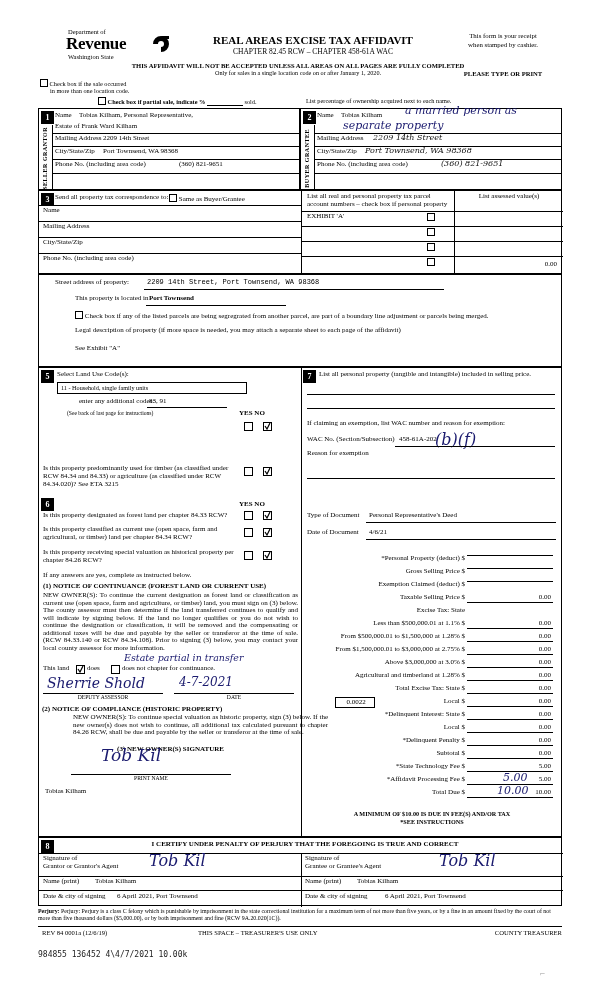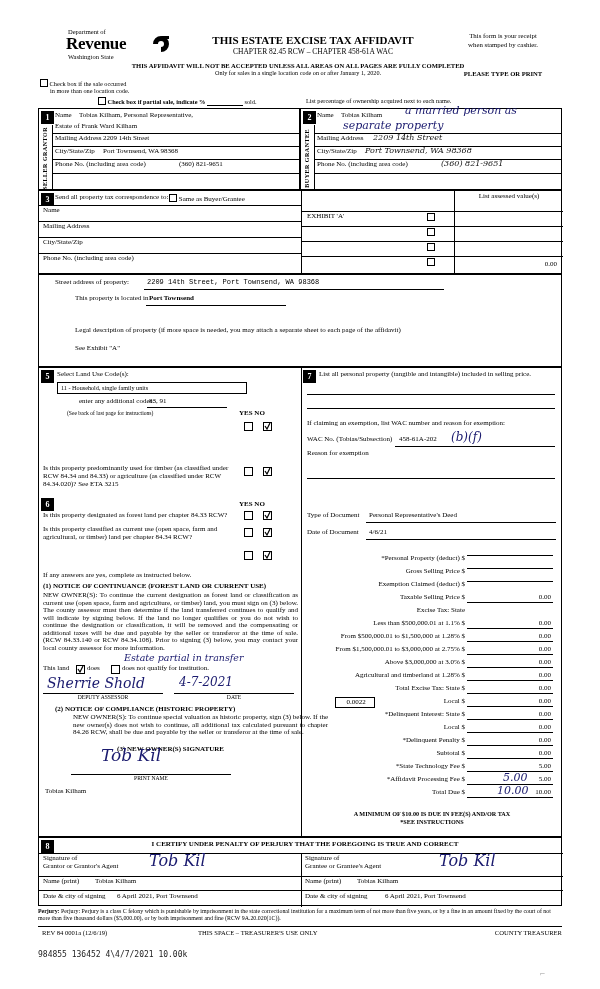--- a/index.html
+++ b/index.html
@@ -44,21 +44,21 @@
     <div class="hdr">
       <div class="dept">Department of</div>
       <div class="rev">Revenue</div>
       <div class="wastate">Washington State</div>
       <div class="logo">
         <svg width="22" height="22" viewBox="0 0 22 22">
             <path d="M3 11 A8 8 0 1 1 11 19 L11 14 A3 3 0 1 0 8 11 Z" fill="#000"></path>
             <path d="M11 3 L19 3 L19 6 L13.5 6 Z" fill="#000"></path>
           </svg>
       </div>
-      <div class="title">THIS ESTATE EXCISE TAX AFFIDAVIT</div>
+      <div class="title">REAL AREAS EXCISE TAX AFFIDAVIT</div>
       <div class="subtitle">CHAPTER 82.45 RCW – CHAPTER 458-61A WAC</div>
       <div class="receipt">
         <span>This form is your receipt</span><br>
         <span>when stamped by cashier.</span>
       </div>
       <div class="notacc">THIS AFFIDAVIT WILL NOT BE ACCEPTED UNLESS ALL AREAS ON ALL PAGES ARE FULLY COMPLETED</div>
       <div class="onlyfor">Only for sales in a single location code on or after January 1, 2020.</div>
       <div class="pleasetype">PLEASE TYPE OR PRINT</div>
     </div>
 
@@ -125,20 +125,24 @@
       </div>
       <div class="line" style="left:0px;top:14px;width:262px;height:1px;"></div>
       <div class="fld" style="left:4px;top:16px;">Name</div>
       <div class="line" style="left:0px;top:30px;width:262px;height:1px;"></div>
       <div class="fld" style="left:4px;top:32px;">Mailing Address</div>
       <div class="line" style="left:0px;top:46px;width:262px;height:1px;"></div>
       <div class="fld" style="left:4px;top:48px;">City/State/Zip</div>
       <div class="line" style="left:0px;top:62px;width:262px;height:1px;"></div>
       <div class="fld" style="left:4px;top:64px;">Phone No. (including area code)</div>
       <div class="line" style="left:262px;top:0px;width:1px;height:84px;"></div>
+      <div class="fld" style="left:268px;top:2px;width:180px;">
+        <span>List all real and personal property tax parcel</span><br>
+        <span>account numbers – check box if personal property</span>
+      </div>
       <div class="line" style="left:262px;top:20px;width:262px;height:1px;"></div>
       <div class="line" style="left:415px;top:0px;width:1px;height:84px;"></div>
       <div class="fld ctr" style="left:418px;top:2px;width:104px;">List assessed value(s)</div>
 
       <div class="fld" style="left:268px;top:22px;">EXHIBIT 'A'</div>
       <div style="position:absolute;left:388px;top:22px;" class="bxs"></div>
       <div class="line" style="left:262px;top:35px;width:262px;height:1px;"></div>
       <div class="fld" style="left:268px;top:37px;"></div>
       <div style="position:absolute;left:388px;top:37px;" class="bxs"></div>
       <div class="line" style="left:262px;top:50px;width:262px;height:1px;"></div>
@@ -150,20 +154,24 @@
       <div class="fld rt" style="left:440px;top:70px;width:78px;">0.00</div>
     </div>
 
     <div class="tbl" style="left:0px;top:248px;width:524px;height:93px;">
       <div class="fld" style="left:16px;top:4px;">Street address of property:</div>
       <div class="fld" style="left:108px;top:4px;font-family:Liberation Mono, monospace;">2209 14th Street, Port Townsend, WA 98368</div>
       <div class="line" style="left:105px;top:14px;width:300px;height:1px;"></div>
       <div class="fld" style="left:36px;top:20px;">This property is located in</div>
       <div class="fld b" style="left:110px;top:20px;">Port Townsend</div>
       <div class="line" style="left:107px;top:30px;width:140px;height:1px;"></div>
+      <div class="fld" style="left:36px;top:36px;width:470px;">
+        <span class="bxs"></span>
+        <span>Check box if any of the listed parcels are being segregrated from another parcel, are part of a boundary line adjustment or parcels being merged.</span>
+      </div>
       <div class="fld" style="left:36px;top:52px;width:470px;">Legal description of property (if more space is needed, you may attach a separate sheet to each page of the affidavit)</div>
       <div class="fld" style="left:36px;top:70px;">See Exhibit "A"</div>
     </div>
 
     <div class="tbl" style="left:0px;top:341px;width:524px;height:470px;">
       <div class="line" style="left:262px;top:0px;width:1px;height:470px;"></div>
 
       <div style="position:absolute;left:2px;top:2px;" class="num">5</div>
       <div class="fld" style="left:18px;top:3px;">Select Land Use Code(s):</div>
       <div class="tbl" style="left:18px;top:14px;width:190px;height:12px;border:1px solid #000;">
@@ -202,67 +210,68 @@
       </span>
 
       <div class="fld" style="left:4px;top:158px;width:195px;">Is this property classified as current use (open space, farm and agricultural, or timber) land per chapter 84.34 RCW?</div>
       <span class="bx" style="position:absolute;left:205px;top:160px;"></span>
       <span class="bx" style="position:absolute;left:224px;top:160px;">
         <svg width="7" height="7" viewBox="0 0 7 7">
             <path d="M1 3 L3 6 L6 0" stroke="#000" stroke-width="1.2" fill="none"></path>
           </svg>
       </span>
 
+      <div class="fld" style="left:4px;top:181px;width:195px;">Is this property receiving special valuation as historical property per chapter 84.26 RCW?</div>
       <span class="bx" style="position:absolute;left:205px;top:183px;"></span>
       <span class="bx" style="position:absolute;left:224px;top:183px;">
         <svg width="7" height="7" viewBox="0 0 7 7">
             <path d="M1 3 L3 6 L6 0" stroke="#000" stroke-width="1.2" fill="none"></path>
           </svg>
       </span>
 
       <div class="fld" style="left:4px;top:204px;">If any answers are yes, complete as instructed below.</div>
       <div class="fld b" style="left:4px;top:215px;width:255px;">(1) NOTICE OF CONTINUANCE (FOREST LAND OR CURRENT USE)</div>
       <div class="fld" style="left:4px;top:224px;width:255px;text-align:justify;line-height:1.08;">NEW OWNER(S): To continue the current designation as forest land or classification as current use (open space, farm and agriculture, or timber) land, you must sign on (3) below. The county assessor must then determine if the land transferred continues to qualify and will indicate by signing below. If the land no longer qualifies or you do not wish to continue the designation or classification, it will be removed and the compensating or additional taxes will be due and payable by the seller or transferor at the time of sale. (RCW 84.33.140 or RCW 84.34.108). Prior to signing (3) below, you may contact your local county assessor for more information.</div>
 
       <div class="fld" style="left:4px;top:297px;">This land</div>
       <span class="bx" style="position:absolute;left:37px;top:297px;">
         <svg width="7" height="7" viewBox="0 0 7 7">
             <path d="M1 3 L3 6 L6 0" stroke="#000" stroke-width="1.2" fill="none"></path>
           </svg>
       </span>
       <div class="fld" style="left:48px;top:297px;">does</div>
       <span class="bx" style="position:absolute;left:72px;top:297px;"></span>
-      <div class="fld" style="left:83px;top:297px;">does not qualify for institution.</div>
+      <div class="fld" style="left:83px;top:297px;">does not chapter for continuance.</div>
       <div class="hw" style="position:absolute;left:85px;top:285px;font-size:9.5px;">Estate partial in transfer</div>
 
       <div class="hw" style="position:absolute;left:8px;top:308px;font-size:14px;">Sherrie Shold</div>
       <div class="hw" style="position:absolute;left:140px;top:308px;font-size:12px;">4-7-2021</div>
       <div class="line" style="left:4px;top:325px;width:120px;height:1px;"></div>
       <div class="line" style="left:135px;top:325px;width:120px;height:1px;"></div>
       <div class="fld xs ctr" style="left:4px;top:326px;width:120px;">DEPUTY ASSESSOR</div>
       <div class="fld xs ctr" style="left:135px;top:326px;width:120px;">DATE</div>
 
-      <div class="fld b" style="left:16px;top:338px;width:255px;">(2) NOTICE OF COMPLIANCE (HISTORIC PROPERTY)</div>
+      <div class="fld b" style="left:3px;top:338px;width:255px;">(2) NOTICE OF COMPLIANCE (HISTORIC PROPERTY)</div>
       <div class="fld" style="left:4px;top:346px;width:255px;text-align:justify;line-height:1.08;margin-left:30px;">NEW OWNER(S): To continue special valuation as historic property, sign (3) below. If the new owner(s) does not wish to continue, all additional tax calculated pursuant to chapter 84.26 RCW, shall be due and payable by the seller or transferor at the time of sale.</div>
 
       <div class="fld b ctr" style="left:4px;top:378px;width:255px;">(3) NEW OWNER(S) SIGNATURE</div>
       <div class="hw" style="position:absolute;left:62px;top:378px;font-size:17px;">Tob Kil</div>
       <div class="line" style="left:32px;top:406px;width:160px;height:1px;"></div>
       <div class="fld xs ctr" style="left:32px;top:407px;width:160px;">PRINT NAME</div>
       <div class="fld" style="left:6px;top:420px;">Tobias Kilham</div>
 
       <div style="position:absolute;left:264px;top:2px;" class="num">7</div>
       <div class="fld" style="left:280px;top:3px;">List all personal property (tangible and intangible) included in selling price.</div>
       <div class="line" style="left:268px;top:26px;width:248px;height:1px;"></div>
       <div class="line" style="left:268px;top:40px;width:248px;height:1px;"></div>
 
       <div class="fld" style="left:268px;top:52px;width:250px;">If claiming an exemption, list WAC number and reason for exemption:</div>
-      <div class="fld" style="left:268px;top:68px;">WAC No. (Tobias/Subsection)</div>
+      <div class="fld" style="left:268px;top:68px;">WAC No. (Section/Subsection)</div>
       <div class="fld" style="left:360px;top:68px;">458-61A-202</div>
-      <div class="hw" style="position:absolute;left:412px;top:63px;font-size:12px;">(b)(f)</div>
+      <div class="hw" style="position:absolute;left:396px;top:63px;font-size:16px;">(b)(f)</div>
       <div class="line" style="left:356px;top:78px;width:160px;height:1px;"></div>
       <div class="fld" style="left:268px;top:82px;">Reason for exemption</div>
       <div class="line" style="left:268px;top:110px;width:248px;height:1px;"></div>
 
       <div class="fld" style="left:268px;top:144px;">Type of Document</div>
       <div class="fld" style="left:330px;top:144px;">Personal Representative's Deed</div>
       <div class="line" style="left:327px;top:154px;width:190px;height:1px;"></div>
       <div class="fld" style="left:268px;top:161px;">Date of Document</div>
       <div class="fld" style="left:330px;top:161px;">4/6/21</div>
       <div class="line" style="left:327px;top:171px;width:190px;height:1px;"></div>

